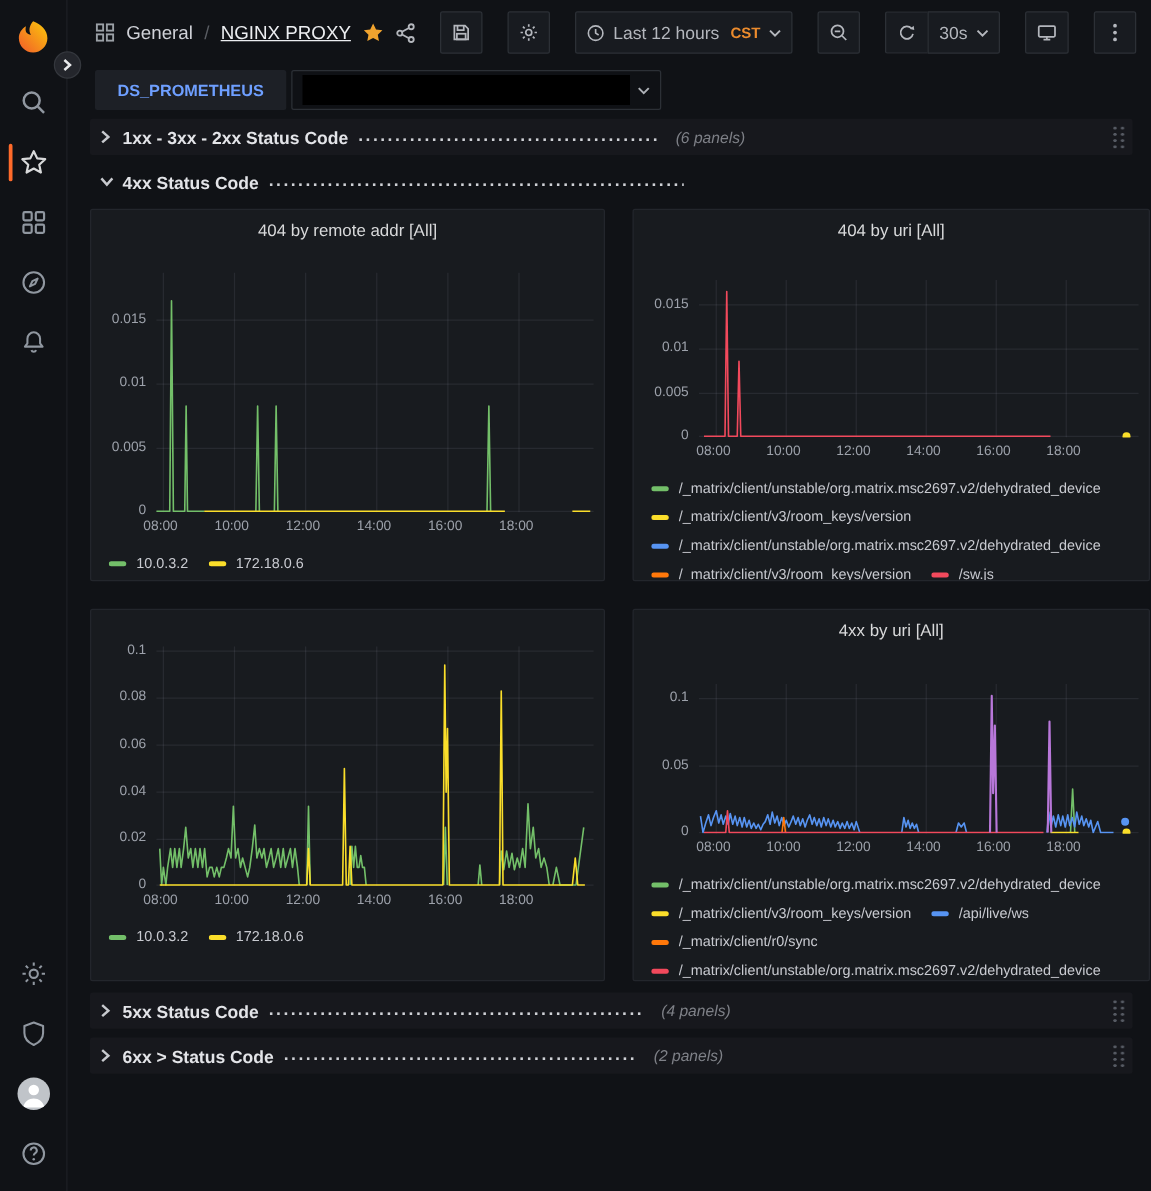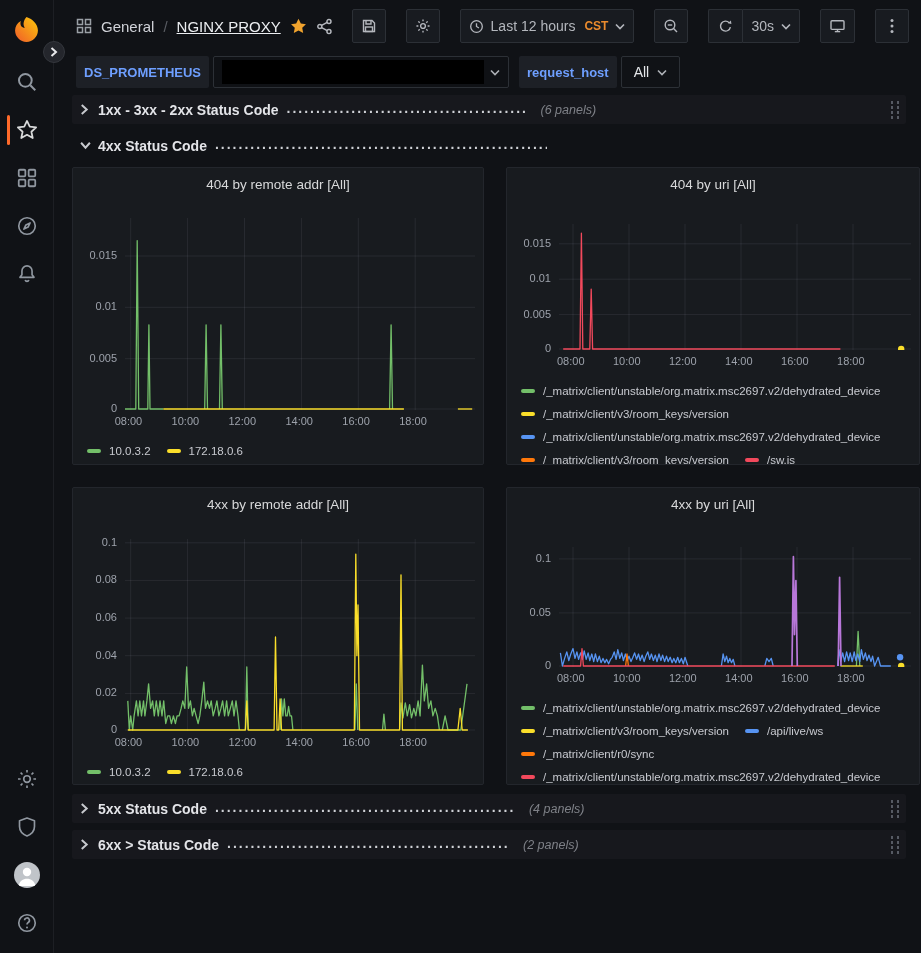--- a/index.html
+++ b/index.html
@@ -37,21 +37,21 @@
     border-radius:2px; display:flex; align-items:center; justify-content:center; gap:7px; cursor:pointer;
     color:#b4b7bd; font-size:14px; }
   .tb-group { display:flex; align-items:stretch; }
   .tb-group .tb-btn { border-radius:0; }
   .tb-group .tb-btn:first-child { border-radius:2px 0 0 2px; border-right:none; }
   .tb-group .tb-btn:last-child { border-radius:0 2px 2px 0; }
   .tz { color:#eb8b2d; font-size:12px; font-weight:700; margin-left:2px; }
 
   
   .submenu { height:40px; flex:0 0 40px; display:flex; align-items:center; gap:10px; padding:0 22px; }
-  .var-label { height:32px; display:flex; align-items:center; padding:0 8px; background:#1d2026;
+  .var-label { height:32px; display:flex; align-items:center; padding:0 18px; background:#1d2026;
     border-radius:2px; color:#6e9fff; font-size:13px; font-weight:700; cursor:pointer;text-align:center; }
   .var-select { height:32px; display:flex; align-items:center; background:#0f1115; border:1px solid #2c3036;
     border-radius:2px; cursor:pointer; }
   .redacted { width:262px; height:24px; background:#000; margin:0 6px 0 8px; }
   .var-select .caret { margin-right:8px; color:#aeb1b7; }
   .var-value { height:32px; display:flex; align-items:center; gap:8px; padding:0 12px; background:transparent;
     border:1px solid #2c3036; border-radius:2px; color:#e4e6e9; font-size:14px; cursor:pointer; }
   .var-pair { display:flex; align-items:center; gap:4px; }
 
   
@@ -262,29 +262,20 @@
     <div class="submenu">
       <div class="var-pair">
         <div class="var-label">DS_PROMETHEUS</div>
         <div class="var-select">
           <span class="redacted"></span>
           <svg class="ic caret" width="10" height="7" viewBox="0 0 10 7" fill="none" stroke="currentColor" stroke-width="1.6">
             <polyline points="1,1.5 5,5.5 9,1.5"></polyline>
           </svg>
         </div>
       </div>
-      <div class="var-pair">
-        <div class="var-label">request_host</div>
-        <div class="var-value">
-          <span>All</span>
-          <svg class="ic" width="10" height="7" viewBox="0 0 10 7" fill="none" stroke="#aeb1b7" stroke-width="1.6">
-            <polyline points="1,1.5 5,5.5 9,1.5"></polyline>
-          </svg>
-        </div>
-      </div>
     </div>
 
     <div class="dash">
 
       <div class="row-head collapsed">
         <span class="row-chevron">
           <svg class="ic" width="9" height="11" viewBox="0 0 8 10" fill="none" stroke="currentColor" stroke-width="1.8">
               <polyline points="1.5,1 6,5 1.5,9"></polyline>
             </svg>
         </span>
@@ -405,21 +396,20 @@
                 <span class="legend-swatch" style="background: rgb(255, 120, 10);"></span>
                 <span class="legend-label">/_matrix/client/v3/room_keys/version</span>
               </span>
               <span class="legend-item">
                 <span class="legend-swatch" style="background: rgb(242, 73, 92);"></span>
                 <span class="legend-label">/sw.js</span>
               </span>
             </div>
   </div>
           <div class="panel">
-    <div class="panel-title">4xx by remote addr [All]</div>
     <div class="chart" style="margin-top: 23px;">
       <div class="yaxis">
                 <span style="top: 183px;">0</span>
                 <span style="top: 146.353px;">0.02</span>
                 <span style="top: 108.706px;">0.04</span>
                 <span style="top: 71.0588px;">0.06</span>
                 <span style="top: 33.4118px;">0.08</span>
                 <span style="top: -4.23529px;">0.1</span>
               </div>
       <div class="plot" style="height: 192px;">

